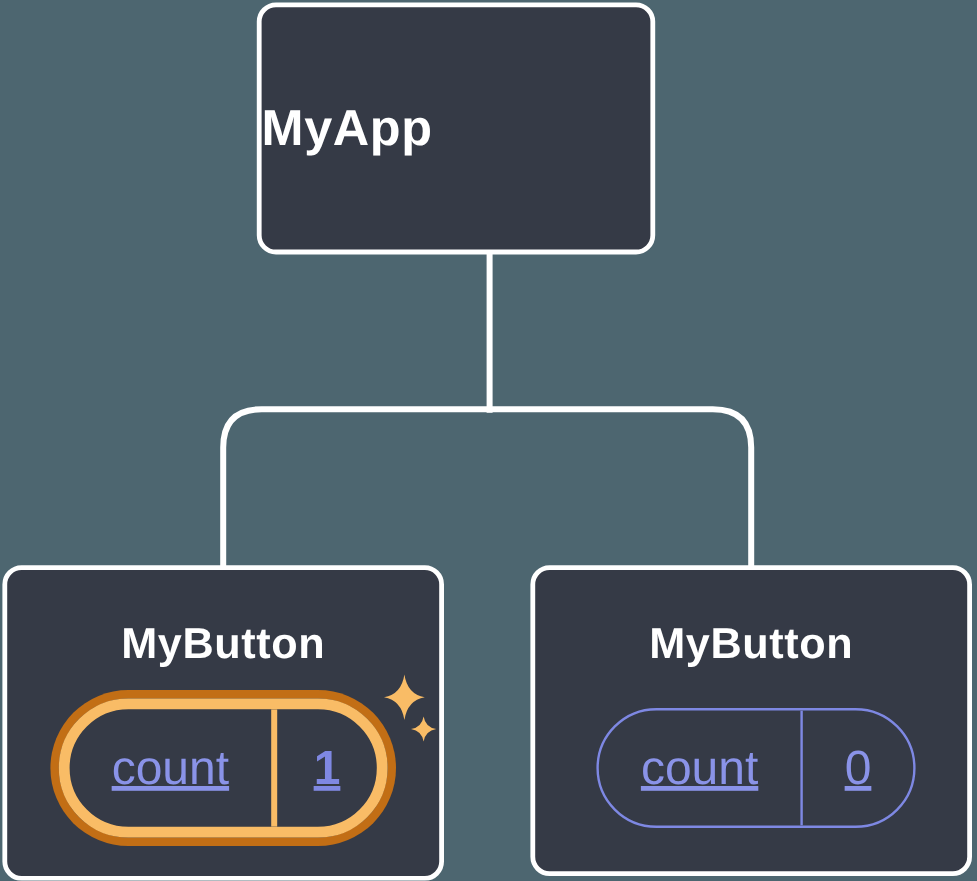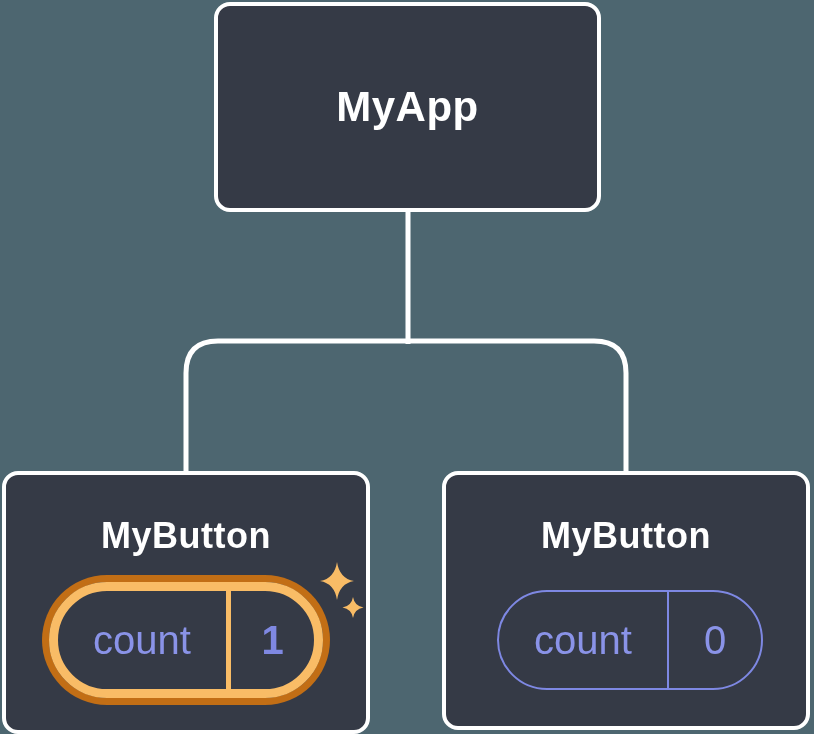--- a/index.html
+++ b/index.html
@@ -25,25 +25,24 @@
     box-sizing: border-box;
     background: #353a46;
     border: 4px solid #ffffff;
     border-radius: 16px;
     color: #ffffff;
     z-index: 1;
   }
   .node-root {
     left: 214px;
     top: 2px;
-    width: 387px;
+    width: 332px;
     height: 210px;
     display: flex;
     align-items: center;
-    justify-content: center;
   }
   .root-label {
     font-size: 42px;
     font-weight: 700;
     letter-spacing: 0.5px;
   }
   .node-child {
     top: 471px;
     width: 368px;
     height: 263px;
@@ -65,20 +64,21 @@
     align-items: stretch;
     border-radius: 999px;
     overflow: hidden;
     font-size: 40px;
     color: #8a93e8;
   }
   .pill .cell {
     display: flex;
     align-items: center;
     justify-content: center;
+    text-decoration: underline;
   }
   .pill .cell.key { flex: 0 0 172px; }
   .pill .cell.val { flex: 1 1 auto; }
   .pill-highlight {
     left: 43px;
     top: 107px;
     width: 274px;
     height: 116px;
     border: 9px solid #f9bc66;
     box-shadow: 0 0 0 7px #c26e15;

